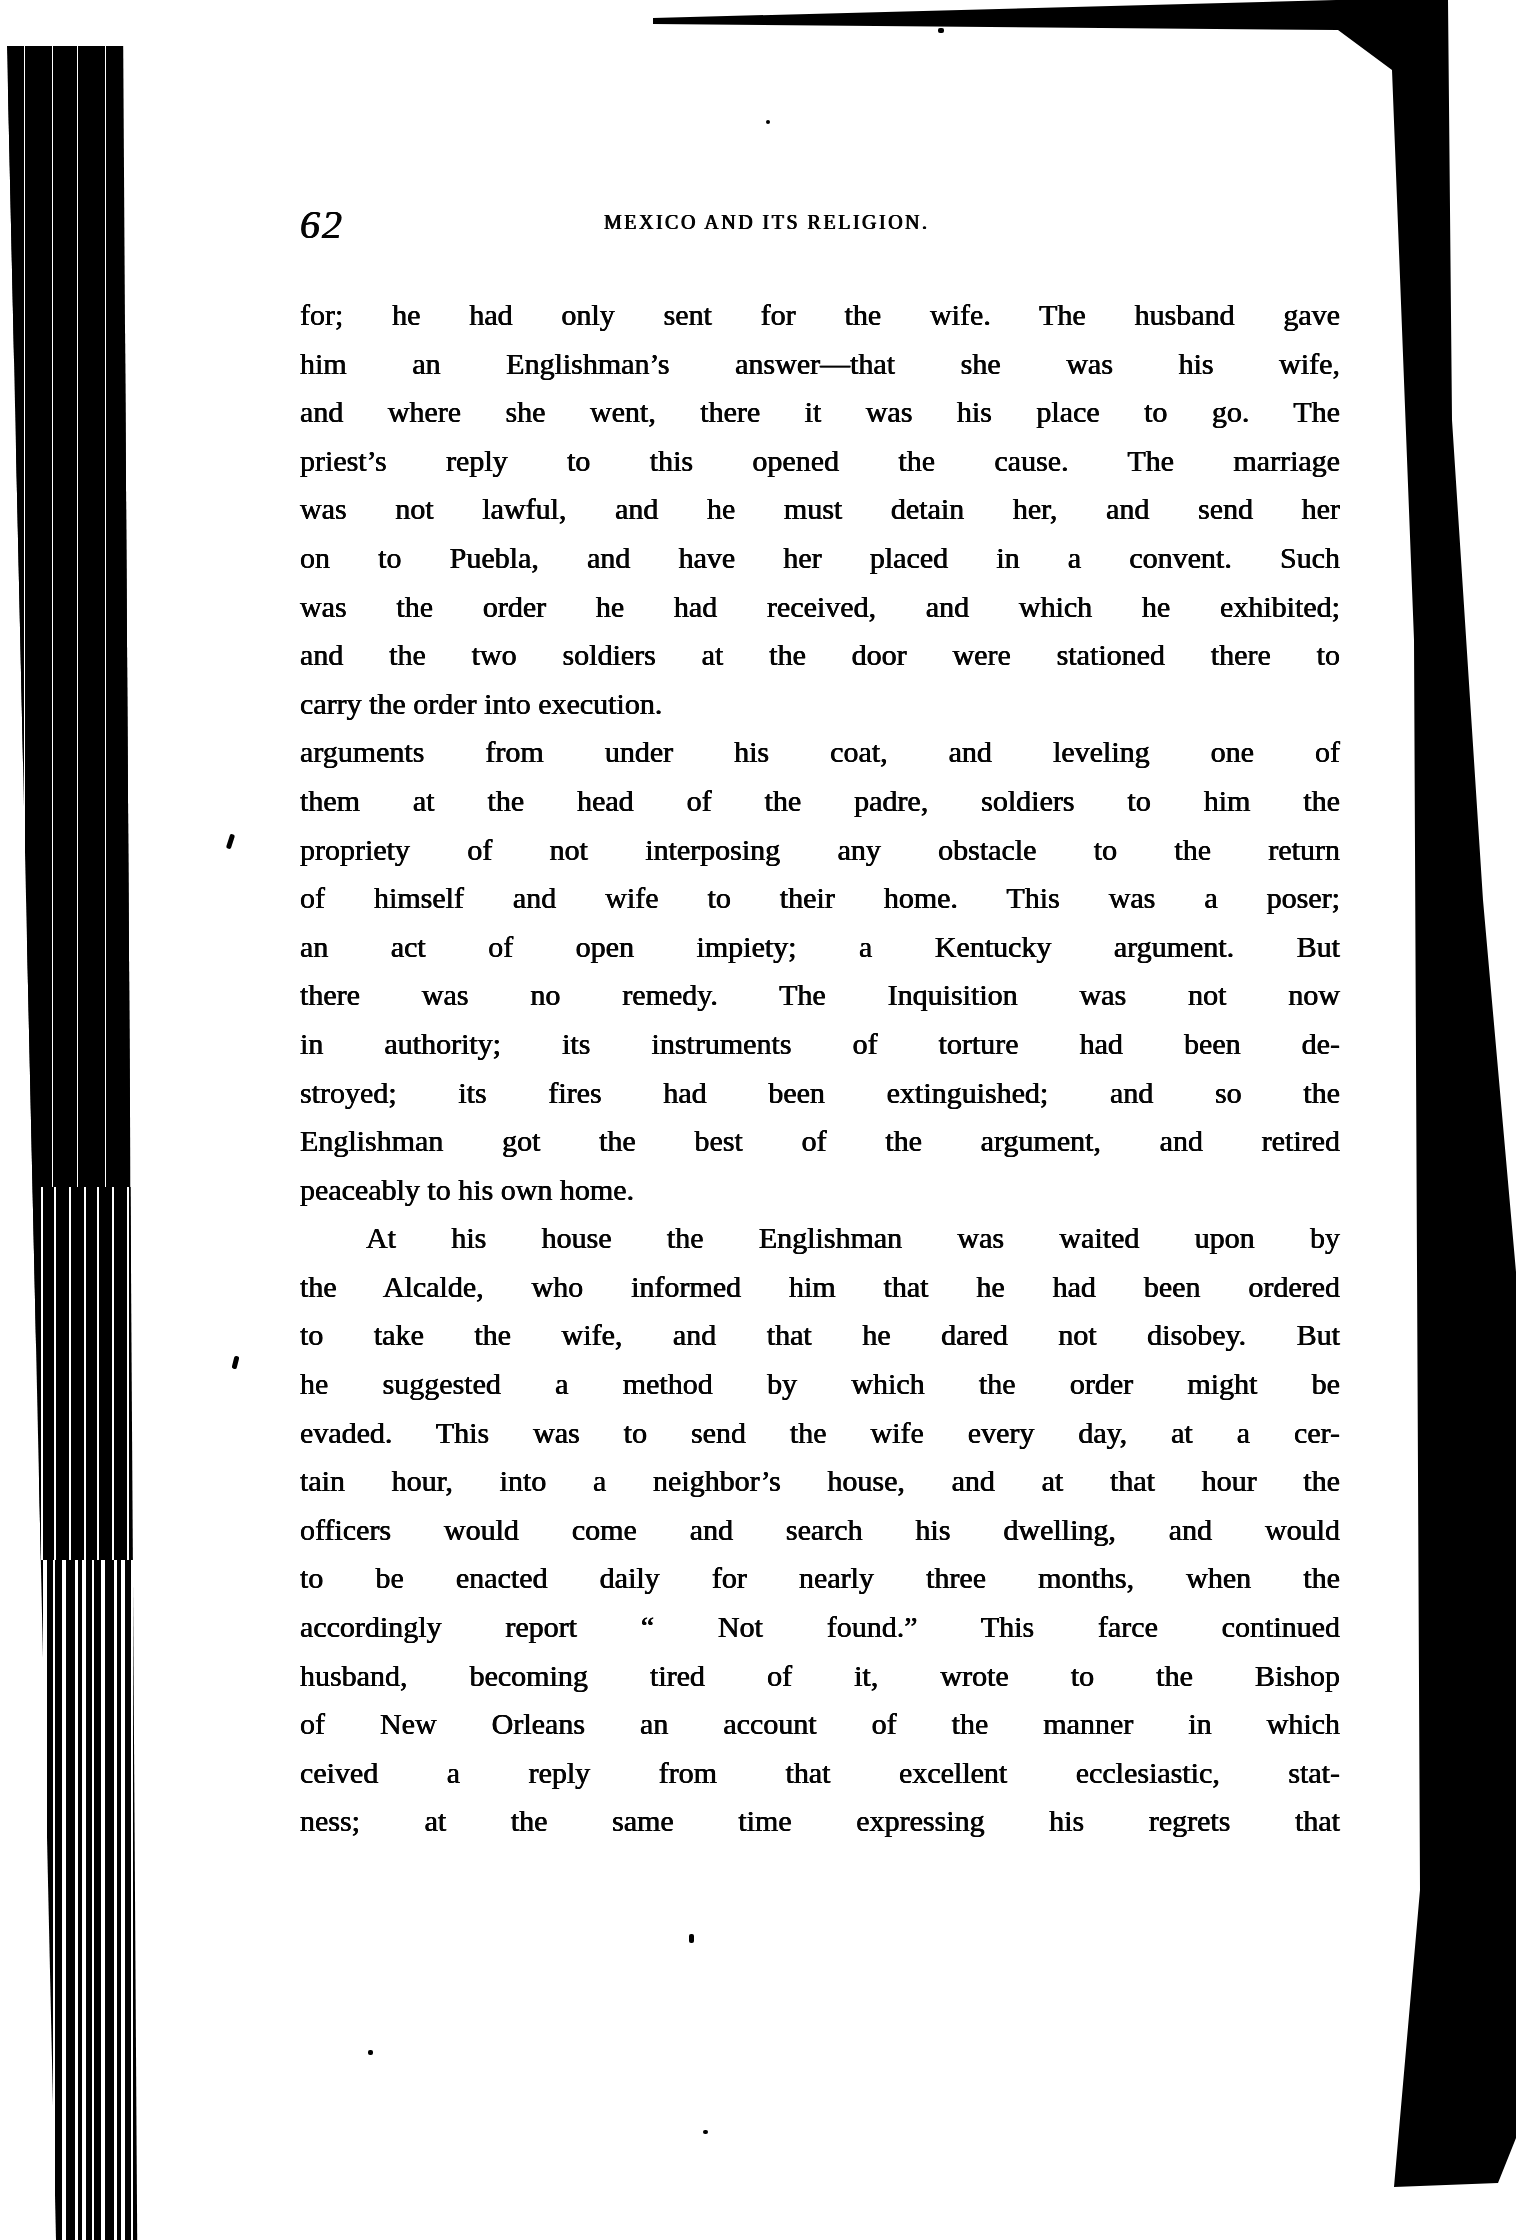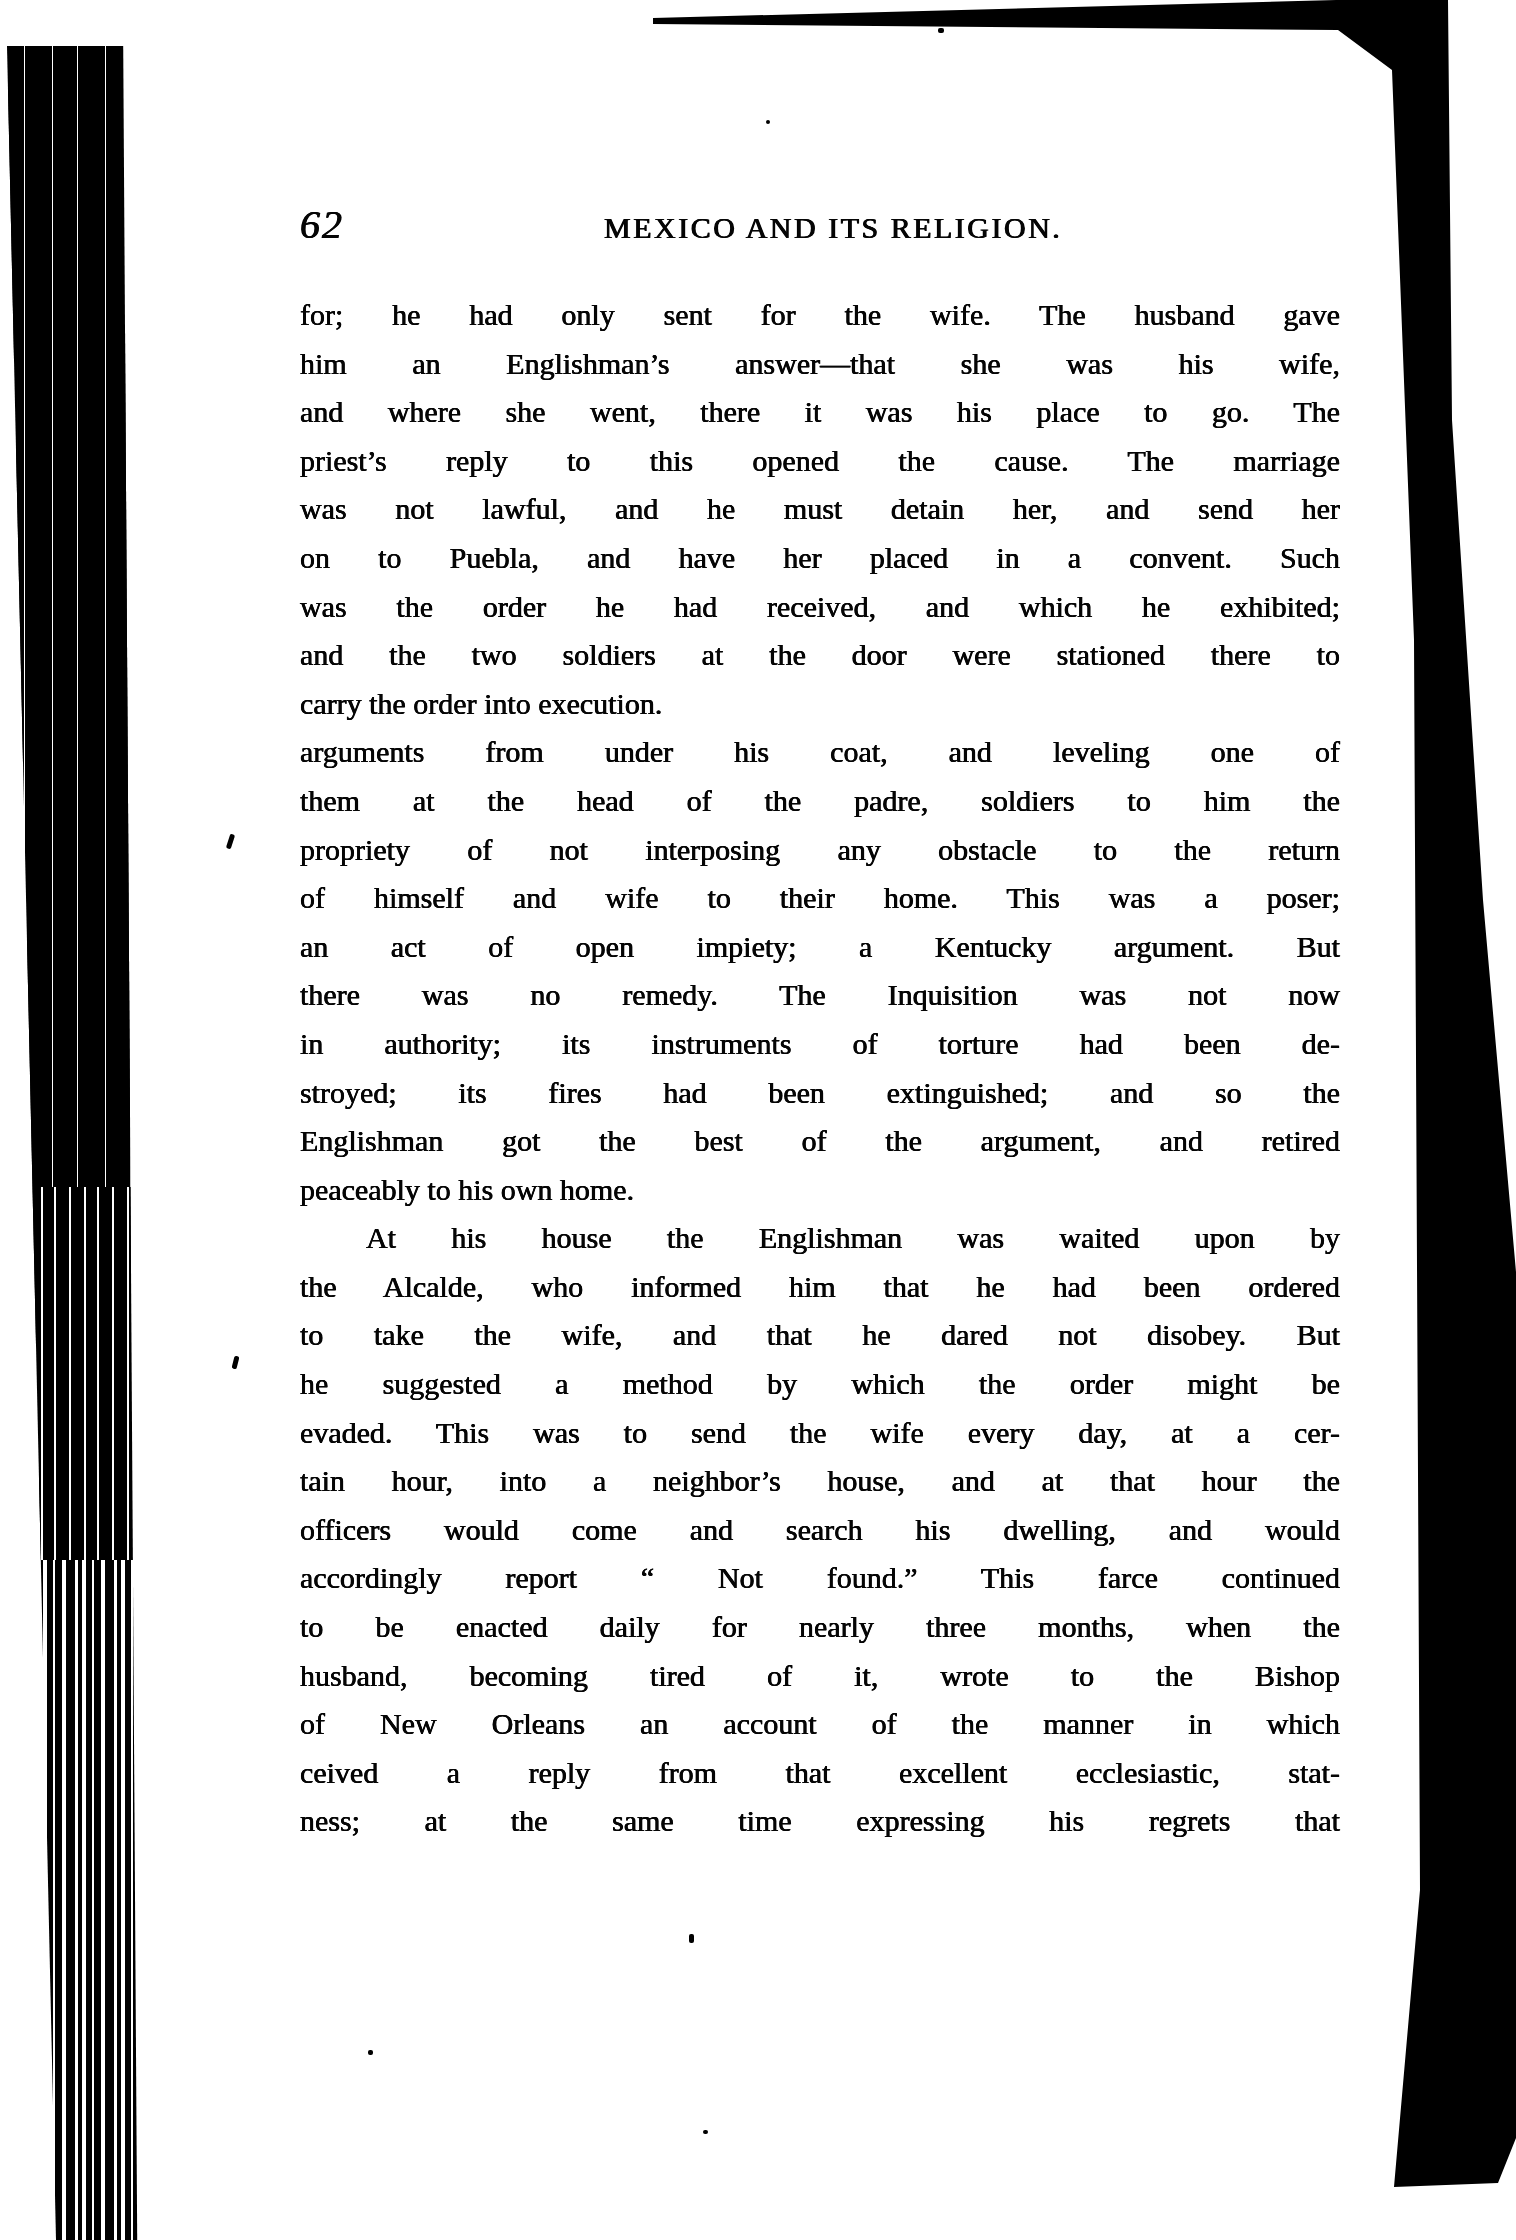--- a/index.html
+++ b/index.html
@@ -14,21 +14,21 @@
 
   
   .page-number {
     position:absolute; left:300px; top:201px;
     font-size:40px; letter-spacing:2px;
     text-shadow:0.4px 0 currentColor,-0.4px 0 currentColor;
     font-style:italic;
   }
   .running-header {
     position:absolute; left:604px; top:211px;
-    font-size:30px; letter-spacing:2.5px; white-space:nowrap;
+    font-size:20px; letter-spacing:2.5px; white-space:nowrap;
     text-shadow:0.5px 0 currentColor,-0.5px 0 currentColor;
   }
   .body-text {
     position:absolute; left:300px; top:291px; width:1040px;
     font-size:30px; line-height:48.6px;
     text-shadow:0.35px 0 currentColor,-0.35px 0 currentColor;
   }
   .para { margin:0; }
   .line {
     text-align:justify;
@@ -111,22 +111,22 @@
       <div class="line para-end">peaceably to his own home.</div>
     </div>
     <div class="para">
       <div class="line first-indent">At his house the Englishman was waited upon by</div>
       <div class="line">the Alcalde, who informed him that he had been ordered</div>
       <div class="line">to take the wife, and that he dared not disobey.  But</div>
       <div class="line">he suggested a method by which the order might be</div>
       <div class="line">evaded.  This was to send the wife every day, at a cer-</div>
       <div class="line">tain hour, into a neighbor’s house, and at that hour the</div>
       <div class="line">officers would come and search his dwelling, and would</div>
+      <div class="line">to be enacted daily for nearly three months, when the</div>
       <div class="line">accordingly report “ Not found.”  This farce continued</div>
-      <div class="line">to be enacted daily for nearly three months, when the</div>
       <div class="line">husband, becoming tired of it, wrote to the Bishop</div>
       <div class="line">of New Orleans an account of the manner in which</div>
       <div class="line">ceived a reply from that excellent ecclesiastic, stat-</div>
       <div class="line">ness; at the same time expressing his regrets that</div>
     </div>
   </div>
 
 <div class="speck" style="left:938px;top:28px;width:6px;height:5px;"></div>
 <div class="speck" style="left:766px;top:120px;width:4px;height:4px;"></div>
 <div class="speck" style="left:228px;top:834px;width:5px;height:15px;transform:rotate(18deg);"></div>

